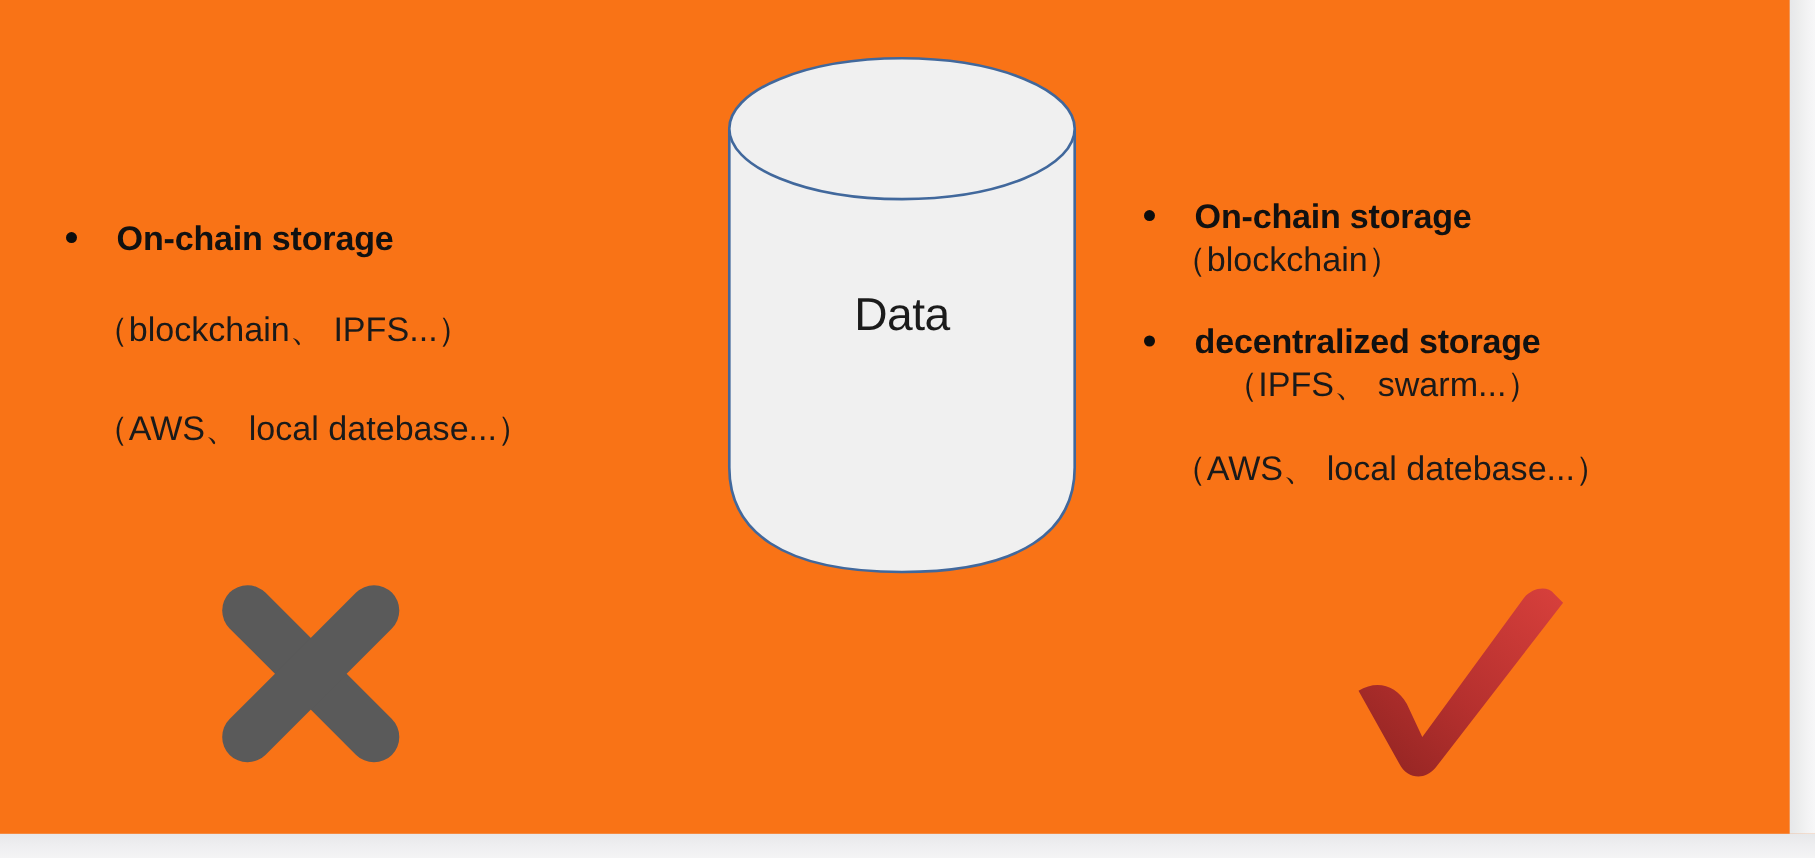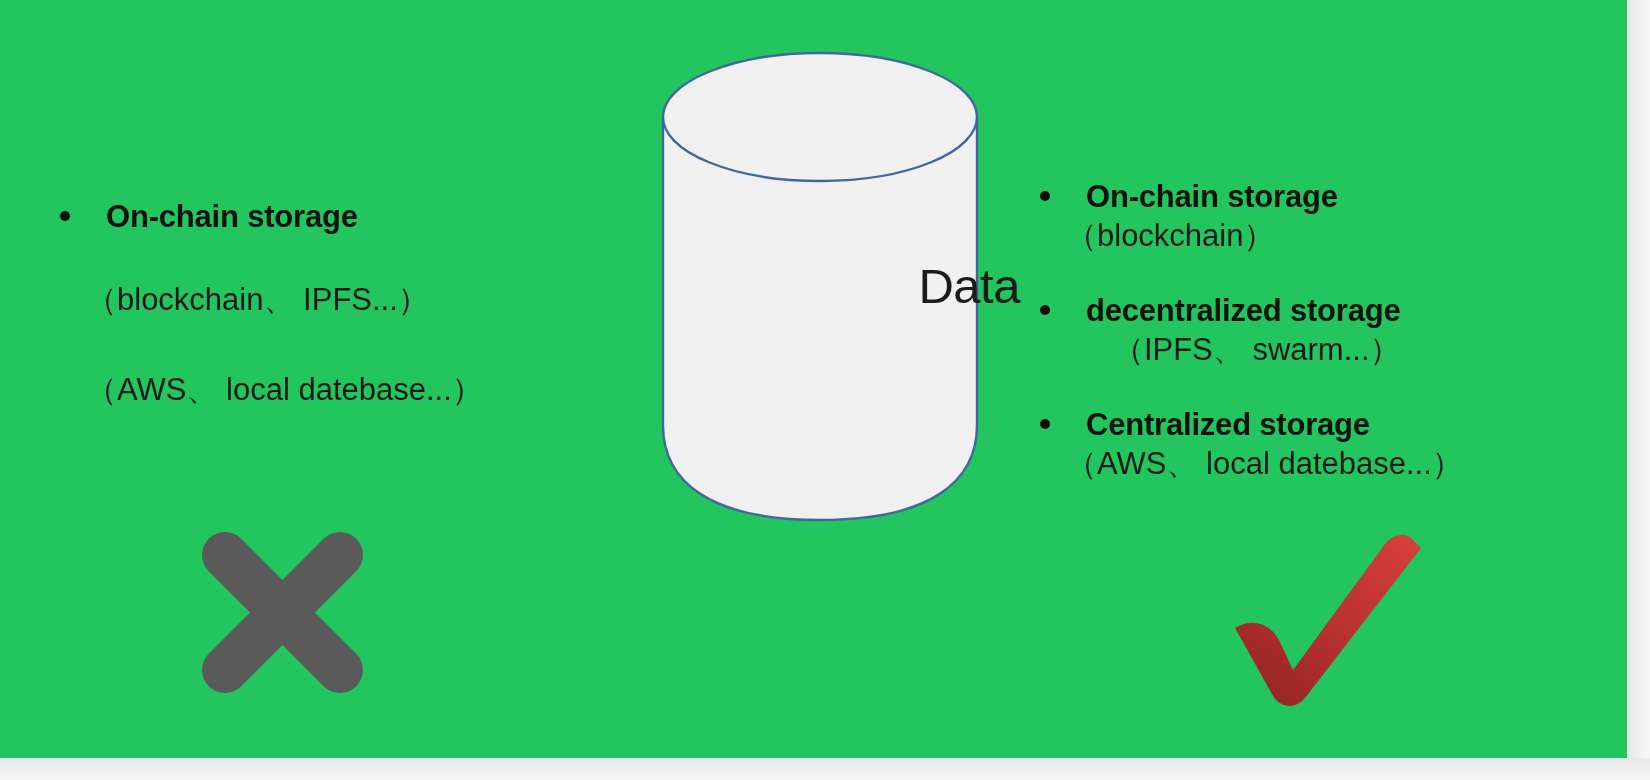--- a/index.html
+++ b/index.html
@@ -11,21 +11,21 @@
     width: 1650px;
     height: 780px;
     overflow: hidden;
     font-family: "Liberation Sans", sans-serif;
   }
 
   #slide-root {
     position: relative;
     width: 1650px;
     height: 780px;
-    background: #22c55e;
+    background: #f97316;
   }
 
   
   .edge-right {
     position: absolute;
     top: 0;
     right: 0;
     width: 23px;
     height: 758px;
     background: linear-gradient(to right, #e6e7e9 0%, #eceded 35%, #f3f3f4 70%, #f7f7f8 100%);
@@ -108,24 +108,24 @@
     width: 400px;
     height: 520px;
   }
   .cylinder-svg { display: block; }
 
   .cyl-label {
     position: absolute;
     left: 0;
     top: 230px;
     width: 400px;
-    text-align: right;
+    text-align: center;
     font-family: "Liberation Sans", sans-serif;
     font-weight: normal;
-    font-size: 49px;
+    font-size: 42px;
     line-height: 72px;
     color: #1b1b1b;
     letter-spacing: -0.5px;
     pointer-events: none;
   }
 
   
   .mark {
     position: absolute;
   }
@@ -185,25 +185,20 @@
     <div class="bullet-block rb2">
       <div class="bullet-line">
         <span class="bullet-dot"></span>
         <span class="bullet-gap"></span>
         <span class="heading">decentralized storage</span>
       </div>
       <div class="subline">（IPFS、 swarm...）</div>
     </div>
 
     <div class="bullet-block rb3">
-      <div class="bullet-line">
-        <span class="bullet-dot"></span>
-        <span class="bullet-gap"></span>
-        <span class="heading">Centralized storage</span>
-      </div>
       <div class="subline">（AWS、 local datebase...）</div>
     </div>
 
   </div>
 
   <div class="mark mark-x">
     <svg width="175" height="175" viewBox="0 0 175 175" xmlns="http://www.w3.org/2000/svg">
       <g stroke="#5A5A5A" stroke-width="46" stroke-linecap="round">
         <line x1="30" y1="30" x2="145" y2="145"></line>
         <line x1="145" y1="30" x2="30" y2="145"></line>

